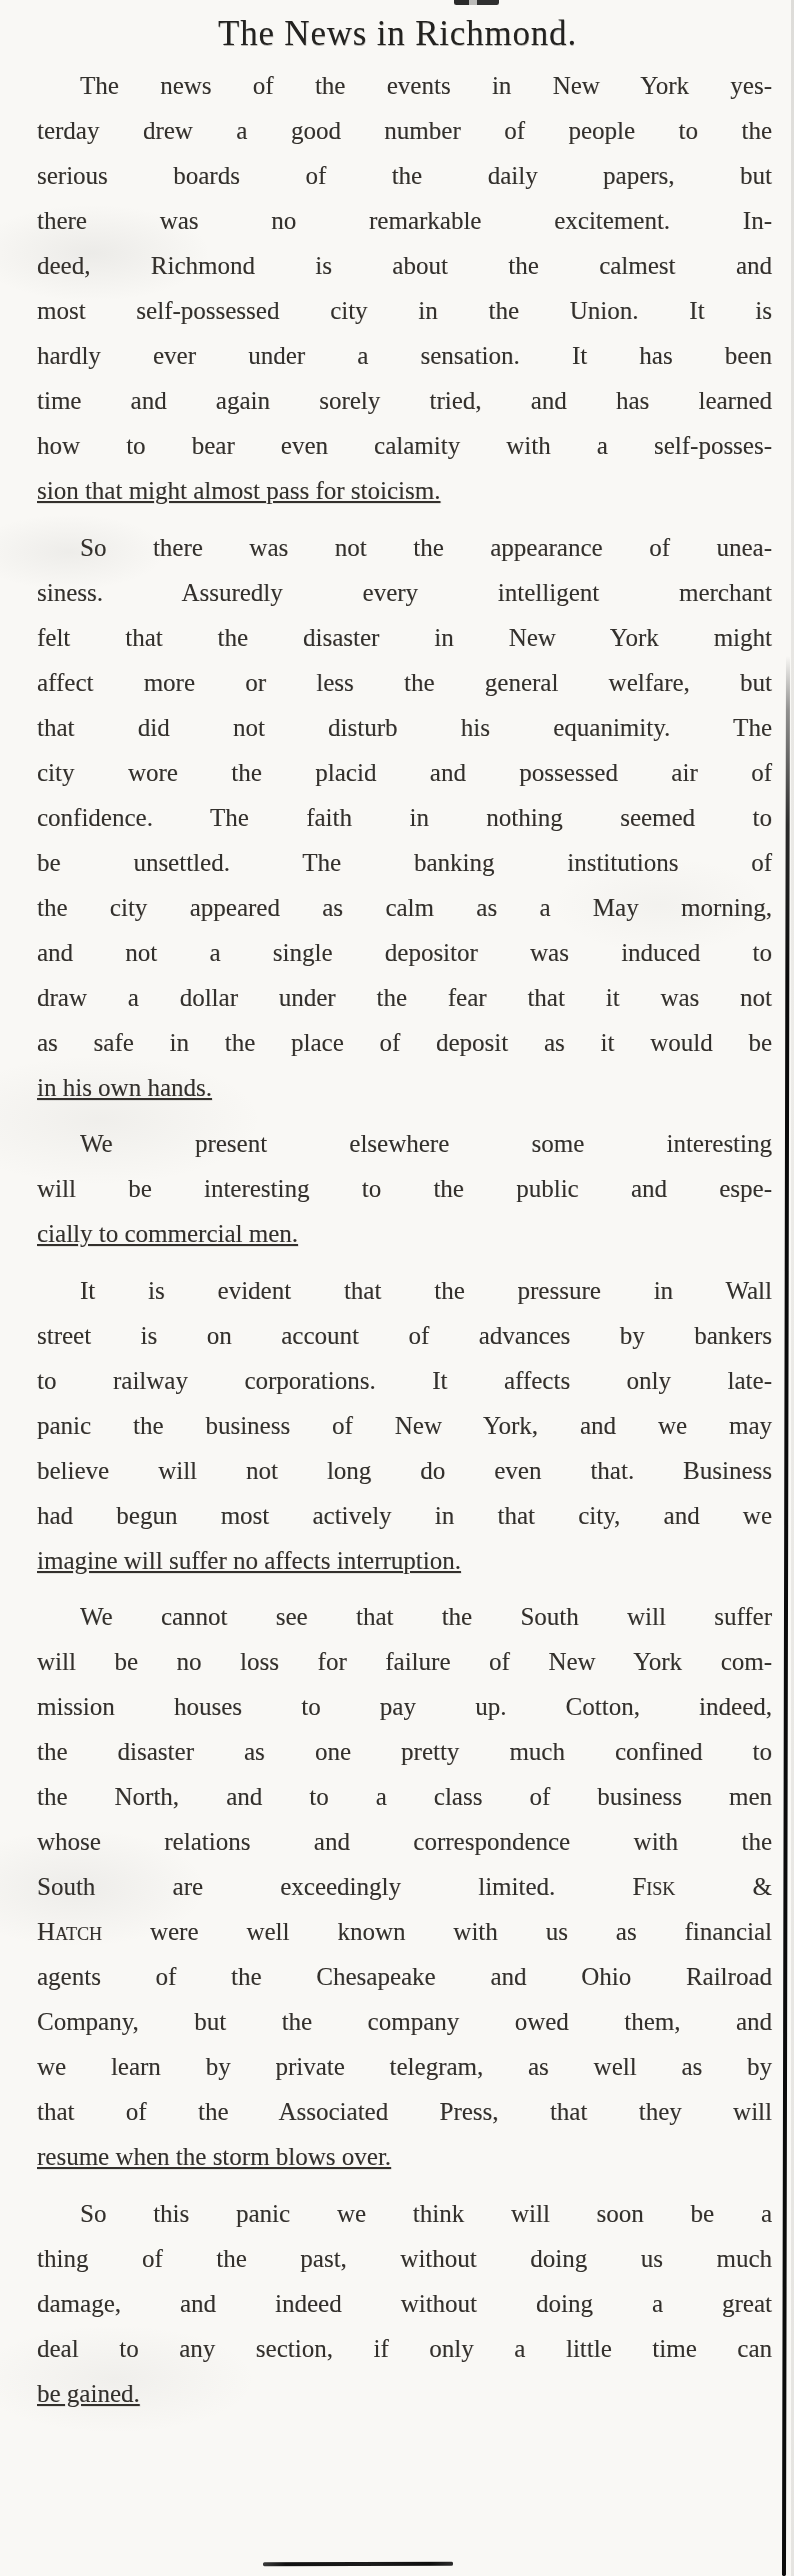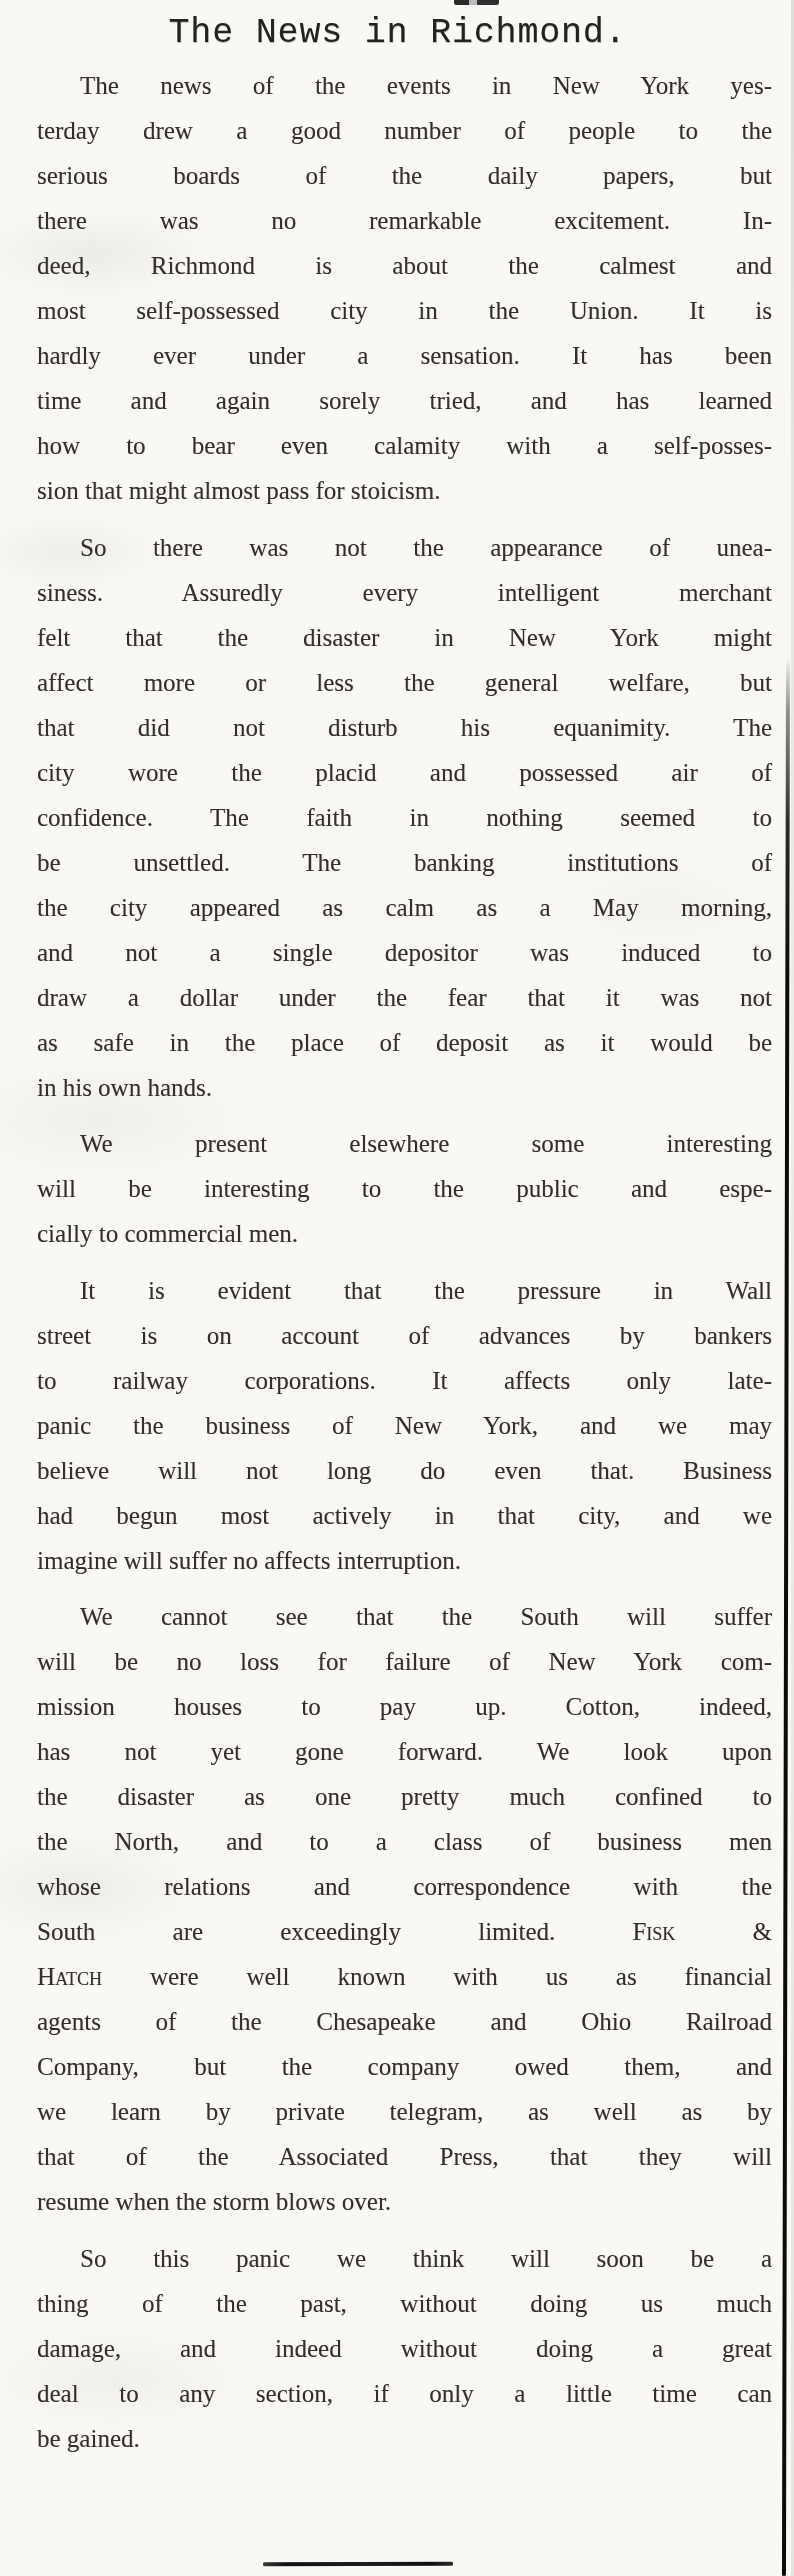--- a/index.html
+++ b/index.html
@@ -48,36 +48,36 @@
       rgba(20,20,20,0) 0, rgba(20,20,20,0.45) 54px,
       rgba(14,14,14,0.88) 169px, #0b0b0b 322px, #0c0c0c);
     transform: rotate(0.12deg);
     transform-origin: top center;
     border-radius: 1.5px;
   }
 
   .headline {
     position: absolute; left: 0; top: 12.3px; width: 795px;
     text-align: center;
-    font-family: Liberation Mono, monospace;
+    font-family: Liberation Serif, serif;
     font-size: 35px; line-height: 43px;
     letter-spacing: 0.8px;
     color: #232220;
     text-shadow: 0.4px 0.5px 0.6px rgba(70,65,60,0.35);
   }
 
   .article {
     position: absolute; left: 37px; top: 63px; width: 735px;
     font-size: 25px; line-height: 45px;
     text-shadow: 0.4px 0.4px 0.5px rgba(80,75,70,0.32);
     filter: blur(0.2px);
   }
   .para + .para { margin-top: 11.5px; }
   .line { text-align: justify; text-align-last: justify; white-space: normal; }
-  .line.last { text-align-last: left; }
+  .line.last { text-align-last: left; text-decoration: underline; }
   .line.first { padding-left: 43px; }
   .sc { font-variant: small-caps; }
 
   
   .end-rule {
     position: absolute; left: 263px; top: 2562px;
     width: 190px; height: 3.8px;
     background: linear-gradient(90deg, #3a3a3a 0, #101010 12%, #1c1c1c 55%, #0e0e0e 88%, #2c2c2c 100%);
     border-radius: 1.5px;
     transform: rotate(-0.15deg);
@@ -133,21 +133,20 @@
         <div class="line">to railway corporations.  It affects only late-</div>
         <div class="line">panic the business of New York, and we may</div>
         <div class="line">believe will not long do even that.  Business</div>
         <div class="line">had begun most actively in that city, and we</div>
         <div class="line last">imagine will suffer no affects interruption.</div>
       </div>
       <div class="para">
         <div class="line first">We cannot see that the South will suffer</div>
         <div class="line">will be no loss for failure of New York com-</div>
         <div class="line">mission houses to pay up.  Cotton, indeed,</div>
-        <div class="line">has not yet gone forward.  We look upon</div>
         <div class="line">the disaster as one pretty much confined to</div>
         <div class="line">the North, and to a class of business men</div>
         <div class="line">whose relations and correspondence with the</div>
         <div class="line">South are exceedingly limited.  <span class="sc">Fisk</span> &amp;</div>
         <div class="line"><span class="sc">Hatch</span> were well known with us as financial</div>
         <div class="line">agents of the Chesapeake and Ohio Railroad</div>
         <div class="line">Company, but the company owed them, and</div>
         <div class="line">we learn by private telegram, as well as by</div>
         <div class="line">that of the Associated Press, that they will</div>
         <div class="line last">resume when the storm blows over.</div>

